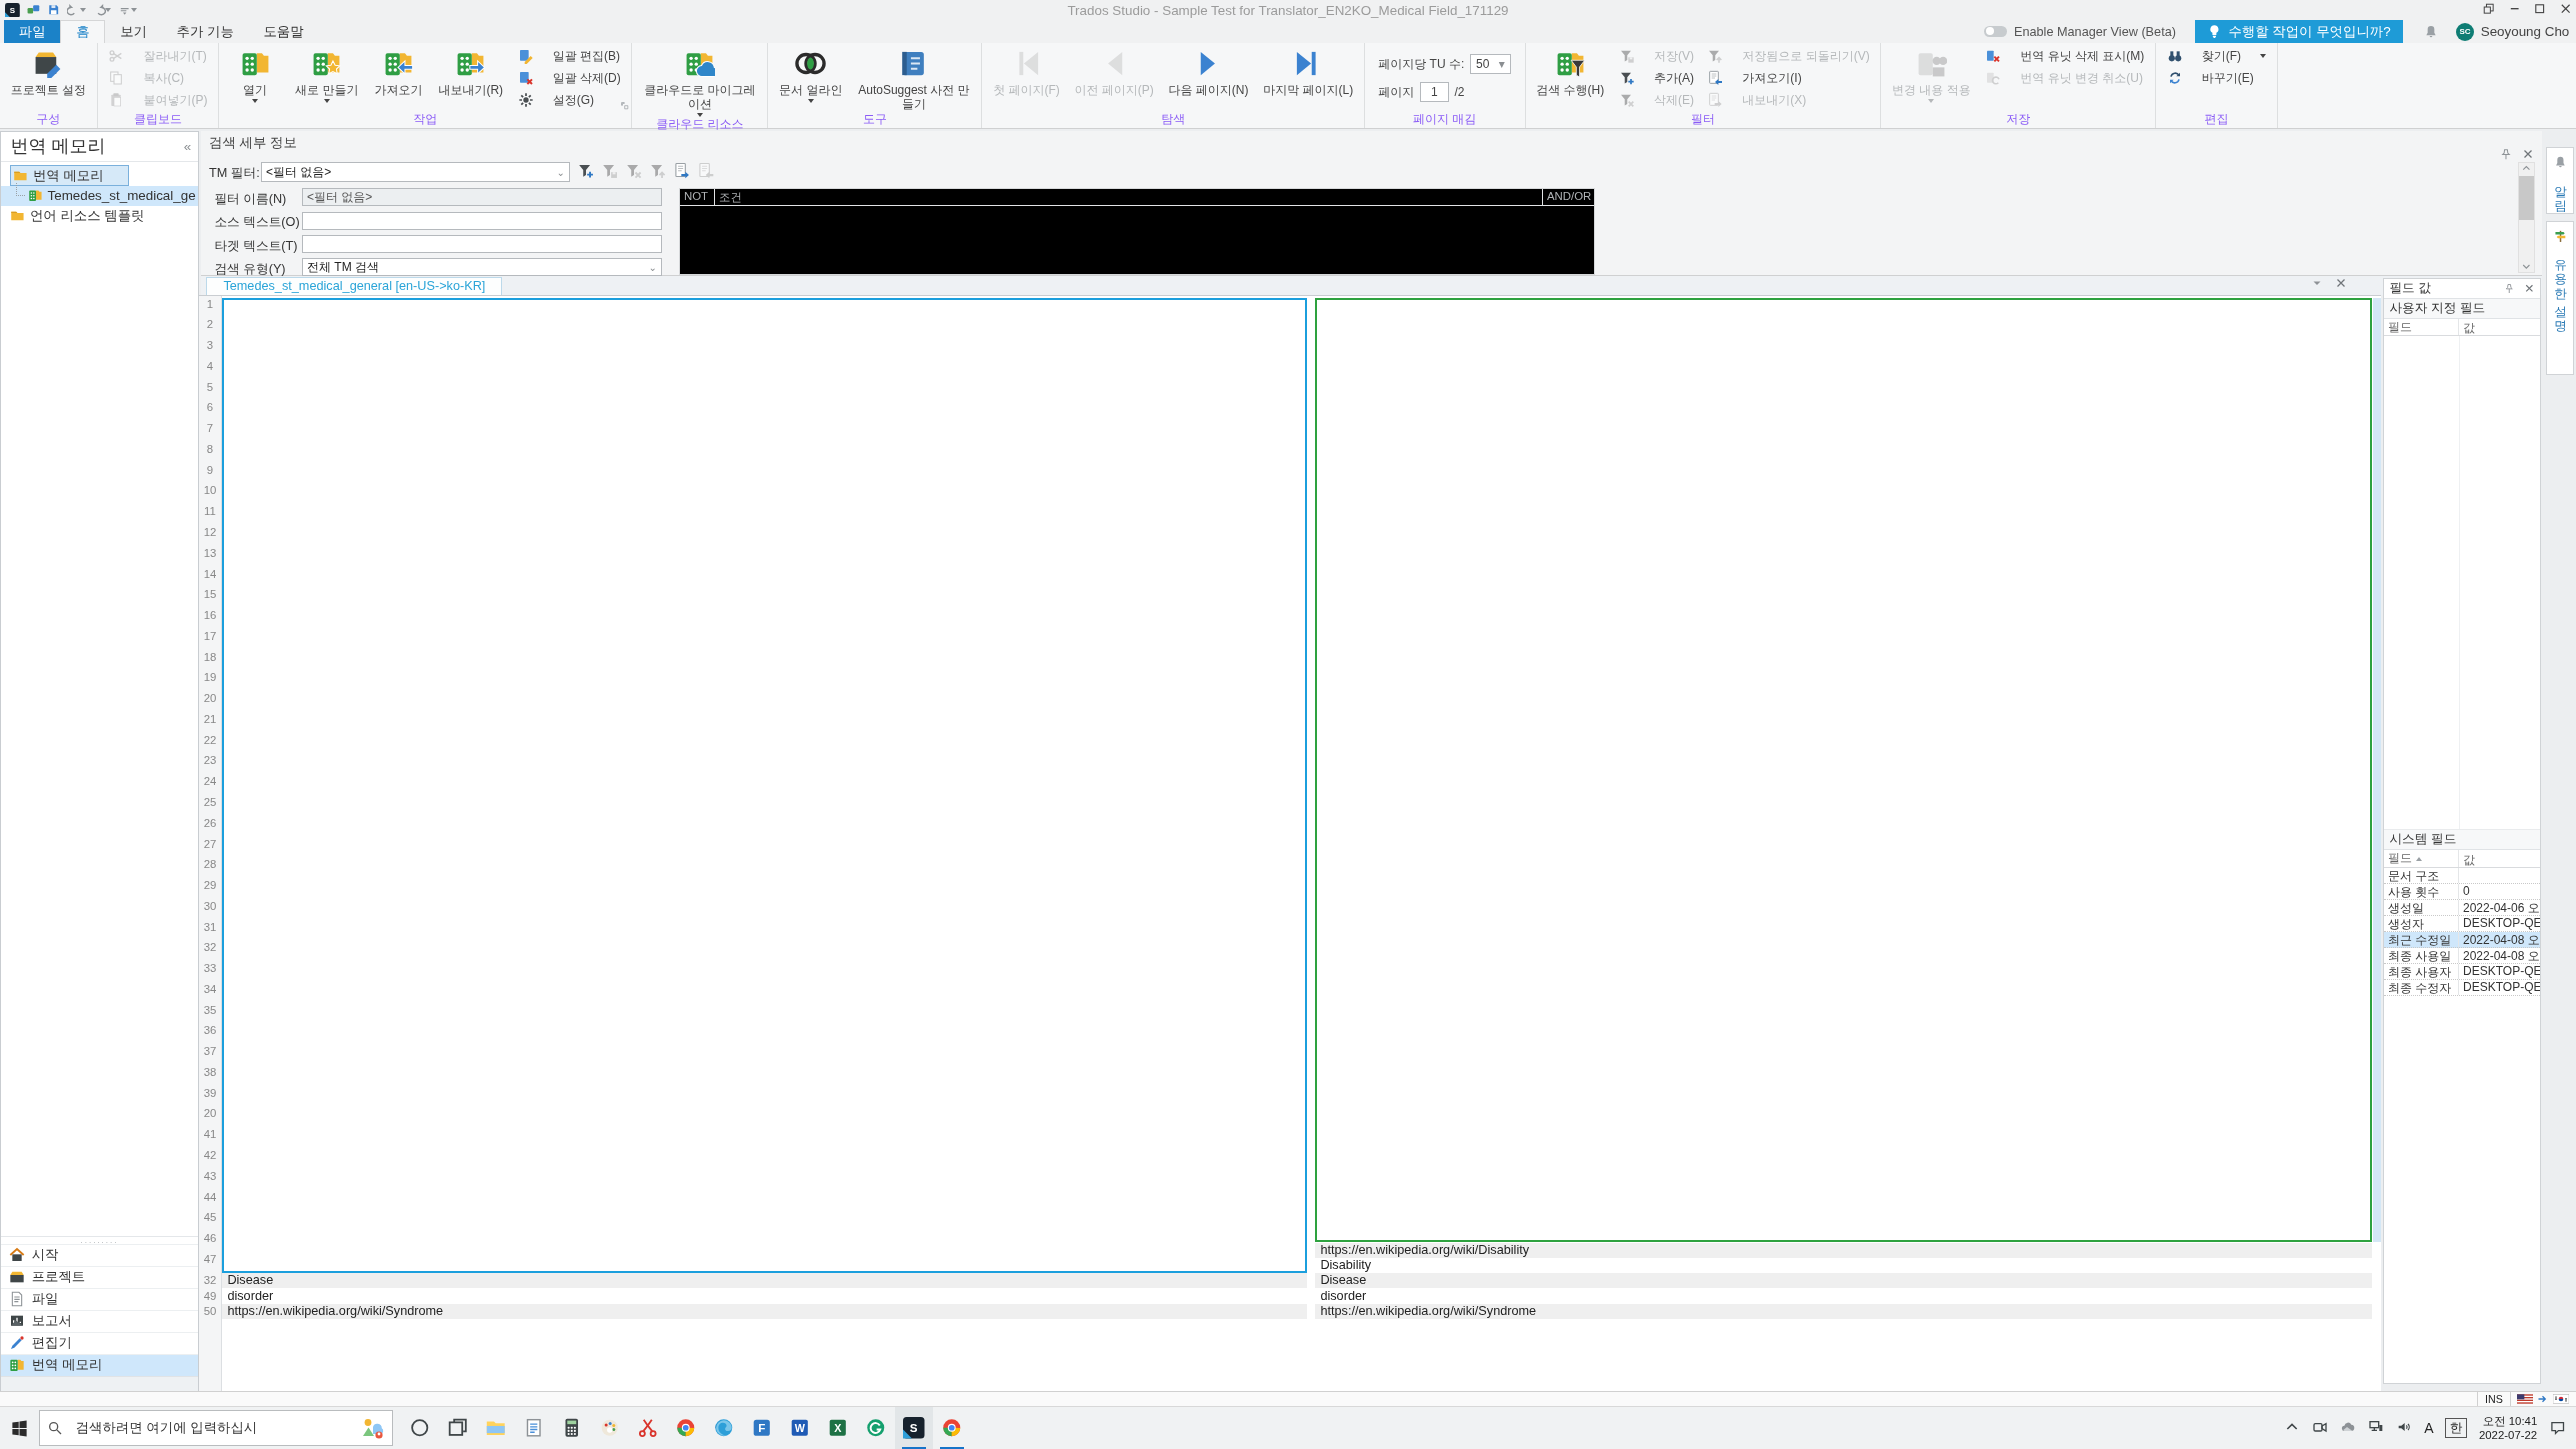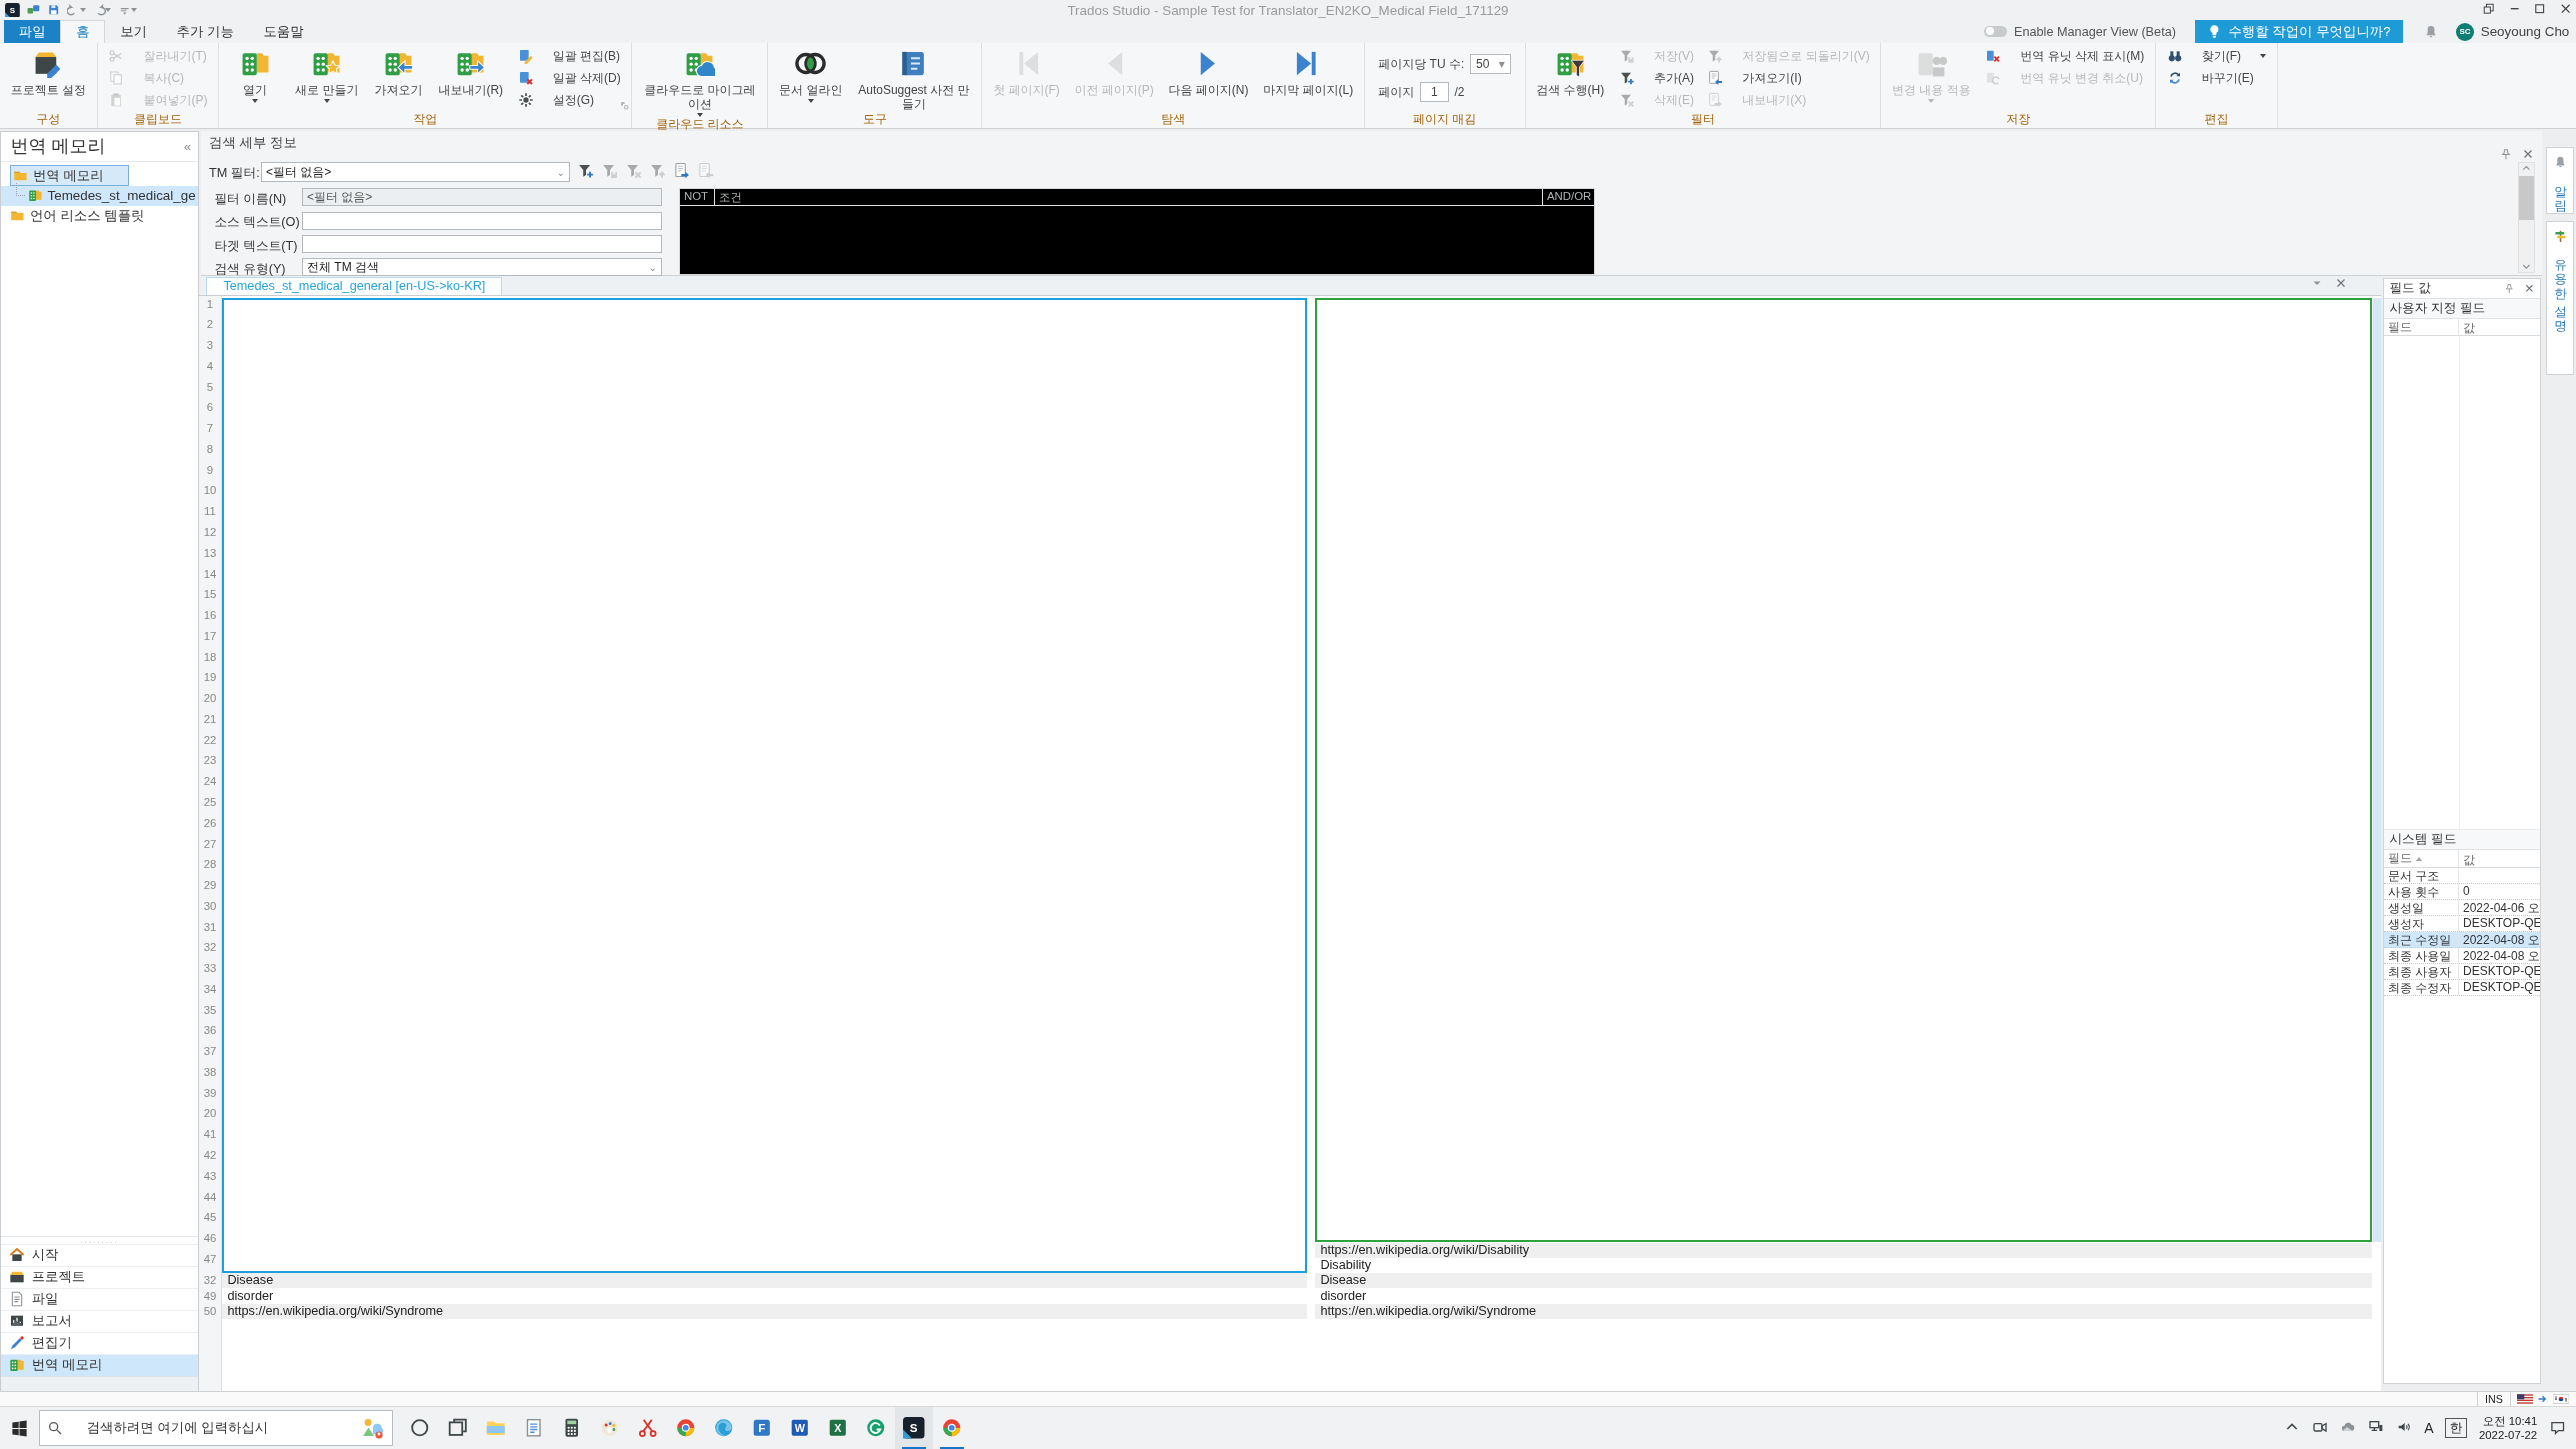--- a/index.html
+++ b/index.html
@@ -29,21 +29,21 @@
   #mv-label{font-size:12.7px;color:#555;margin-right:19px;}
   #tellme{height:23px;background:#1e9bd7;color:#fff;display:flex;align-items:center;gap:6.7px;padding:0 12px;font-size:13.4px;}
   #bell-wrap{margin:0 17.4px 0 20px;}
   #avatar{width:18px;height:18px;border-radius:50%;background:#0e7d74;color:#fff;font-size:8px;display:flex;align-items:center;justify-content:center;font-weight:bold;}
   #user-name{font-size:13.4px;color:#444;margin:0 6.7px 0 6.7px;white-space:nowrap;}
 
   
   #ribbon{position:absolute;left:0;top:43px;width:2576px;height:86px;background:#f6f7f8;border-bottom:0.7px solid #cfd0d1;display:flex;}
   .rib-group{display:flex;flex-direction:column;border-right:0.7px solid #dddfe0;position:relative;}
   .rib-content{flex:1;display:flex;align-items:stretch;padding:1.3px 4px 0 4px;gap:1.3px;}
-  .rib-label{height:16px;text-align:center;font-size:12px;color:#a16207;line-height:14.8px;}
+  .rib-label{height:16px;text-align:center;font-size:12px;color:#8b5cf6;line-height:14.8px;}
   .rbtn-big{display:flex;flex-direction:column;align-items:center;justify-content:flex-start;padding:4px 6.7px 0 6.7px;min-width:64px;max-width:127px;font-size:12px;color:#444;text-align:center;line-height:14px;}
   .rbtn-big .icon{margin-bottom:3.4px;}
   .rbtn-big .lbl{white-space:pre-line;}
   .rbtn-small{display:flex;align-items:center;gap:19px;height:22px;padding:0 6.7px;font-size:12px;color:#444;white-space:nowrap;}
   .small-grid{display:grid;grid-template-rows:repeat(3,22px);align-content:center;}
   .caret-d{width:0;height:0;border-left:3.4px solid transparent;border-right:3.4px solid transparent;border-top:4px solid currentColor;margin-top:2px;}
   .rib-pagination{display:flex;flex-direction:column;justify-content:center;gap:8px;padding:0 9.4px;font-size:12px;color:#444;}
   .pag-row{display:flex;align-items:center;gap:5.4px;text-align:center;}
   .pag-box{background:#fff;border:0.7px solid #b5b9bd;height:20px;display:flex;align-items:center;padding:0 5.4px;font-size:12px;min-width:35px;}
   .pag-box.sm{min-width:29.5px;justify-content:center;}
@@ -124,21 +124,21 @@
   .vtab{position:absolute;left:0;width:28px;background:#fff;border:0.7px solid #d0d3d6;display:flex;flex-direction:column;align-items:center;padding-top:6.7px;gap:6.7px;}
   .vtab .vtxt{writing-mode:vertical-rl;font-size:12.7px;color:#2a7ab5;letter-spacing:1.3px;}
 
   
   #statusbar{position:absolute;left:0;top:1391px;width:2576px;height:14.8px;background:#fafafa;border-top:0.7px solid #d0d0d0;display:flex;justify-content:flex-end;align-items:stretch;}
   .sb-cell{border-left:0.7px solid #d0d0d0;display:flex;align-items:center;padding:0 6.7px;font-size:10.7px;color:#222;gap:4px;}
 
   
   #taskbar{position:absolute;left:0;top:1406px;width:2576px;height:43px;background:#f0f2f3;border-top:0.7px solid #d8d8d8;display:flex;align-items:center;}
   #start-btn{width:39px;height:43px;display:flex;align-items:center;justify-content:center;}
-  #search-box{width:354px;height:36px;background:#fff;border:0.7px solid #b9bcbe;display:flex;align-items:center;gap:24px;padding:0 6.7px;}
+  #search-box{width:354px;height:36px;background:#fff;border:0.7px solid #b9bcbe;display:flex;align-items:center;gap:13px;padding:0 6.7px;}
   #search-box .ph{font-size:13.4px;color:#333;white-space:nowrap;overflow:hidden;flex:1;}
   #tb-icons{display:flex;height:43px;margin-left:8px;}
   .tbi{width:38px;height:43px;display:flex;align-items:center;justify-content:center;position:relative;}
   .tbi.active{background:#e2e6e8;}
   .tbi.open::after{content:"";position:absolute;left:6.7px;right:6.7px;bottom:0;height:2.7px;background:#1774c9;}
   #tray{margin-left:auto;display:flex;align-items:center;gap:12px;padding-right:9.4px;height:43px;}
   .ime{font-size:14px;color:#222;}
   .ime.box{border:0.7px solid #555;padding:0.7px 3.4px;font-size:12.7px;}
   #clock{text-align:right;font-size:11.4px;color:#222;line-height:14px;}
 </style>

